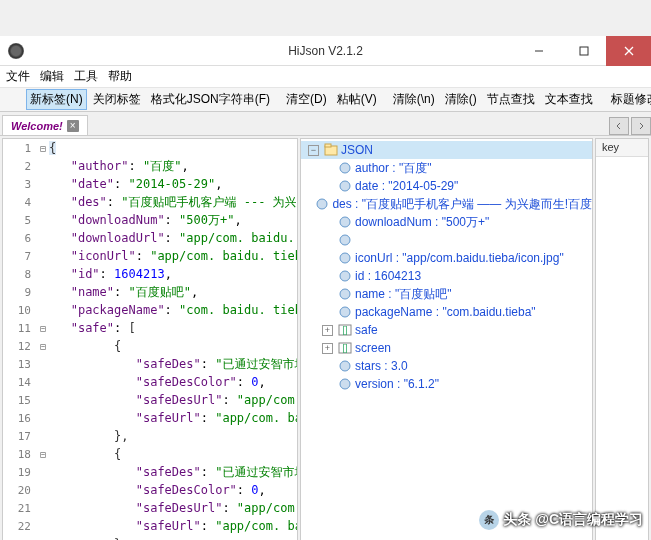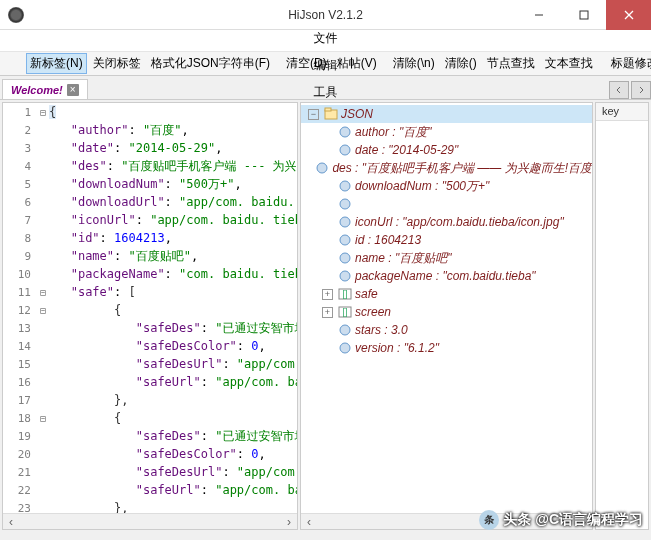--- a/index.html
+++ b/index.html
@@ -1,24 +1,24 @@
 <!DOCTYPE html>
 <html><head>
 <meta charset="utf-8">
 <style>
 * { margin: 0; padding: 0; box-sizing: border-box; }
 body { font-family: "宋体", SimSun, sans-serif; font-size: 12px; background: #f0f0f0; overflow: hidden; width: 651px; height: 540px; }
-.titlebar { height: 30px; background: #fff; display: flex; align-items: center; border-bottom: 1px solid #ddd; position: relative; }
+.titlebar { height: 30px; background: #fff; display: flex; align-items: center; border-bottom: 1px solid #ddd; position: relative; margin-top: 36px; }
 .titlebar .logo { width: 16px; height: 16px; margin-left: 8px; background: radial-gradient(circle, #666 40%, #333 60%, #999 80%); border-radius: 50%; }
 .titlebar .title { position: absolute; left: 50%; transform: translateX(-50%); color: #333; font-size: 12px; }
 .winbtns { margin-left: auto; display: flex; }
 .winbtn { width: 45px; height: 30px; display: flex; align-items: center; justify-content: center; color: #333; cursor: default; }
 .winbtn svg { width: 10px; height: 10px; }
 .winbtn.close { background: #c75050; color: #fff; }
-.menubar { height: 22px; background: #fff; display: flex; align-items: center; padding: 0 6px; gap: 10px; border-bottom: 1px solid #e5e5e5; flex-direction: column; }
+.menubar { height: 22px; background: #fff; display: flex; align-items: center; padding: 0 6px; gap: 10px; border-bottom: 1px solid #e5e5e5; }
 .menubar span { cursor: default; }
 .toolbar { height: 24px; background: #f5f5f5; border-bottom: 1px solid #ccc; display: flex; align-items: center; padding: 0 2px; gap: 2px; font-size: 12px; }
 .tbtn { padding: 2px 4px; cursor: default; white-space: nowrap; }
 .tbtn.sel { background: #cde6f7; border: 1px solid #7eb4ea; padding: 1px 3px; margin-left: 24px; }
 .tsep { width: 1px; height: 16px; background: #ccc; margin: 0 2px; }
 .tabbar { height: 24px; background: #f0f0f0; border-bottom: 1px solid #ccc; display: flex; align-items: flex-end; padding-left: 2px; }
 .tab { height: 20px; padding: 8px 8px; background: #fff; border: 1px solid #ccc; border-bottom: none; display: flex; align-items: center; gap: 4px; font-size: 11px; color: #800080; font-weight: bold; font-style: italic; }
 .tab .x { background: #888; color: #fff; width: 12px; height: 12px; display: flex; align-items: center; justify-content: center; font-style: normal; font-weight: normal; font-size: 10px; border-radius: 1px; }
 .mainrow { display: flex; height: 432px; }
 .pane { background: #fff; border: 1px solid #ccc; overflow: hidden; display: flex; flex-direction: column; }
@@ -34,21 +34,21 @@
 .s { color: #008000; } 
 .n { color: #0000ff; } 
 .b { color: #333; } 
 .cursor { color: #333; background: #dbe9f6; }
 .tr-body { flex: 1; overflow: hidden; font-family: sans-serif; font-size: 12px; padding: 2px 0; }
 .tr-row { display: flex; align-items: center; height: 18px; gap: 3px; white-space: nowrap; }
 .tog { width: 11px; height: 11px; border: 1px solid #999; display: flex; align-items: center; justify-content: center; font-size: 9px; line-height: 1; color: #666; margin-right: 2px; }
 .tog.blank { border: none; }
 .ic { width: 14px; height: 14px; flex-shrink: 0; }
 .tr-row.sel { background: #cde6f7; }
-.tr-lbl { color: #7f1d1d; font-style: italic; }
+.tr-lbl { color: #1d4ed8; }
 .scrollb { height: 16px; background: #f0f0f0; border-top: 1px solid #ddd; display: flex; align-items: center; }
 .scrollb .arr { width: 16px; text-align: center; color: #666; }
 .scrollb .track { flex: 1; }
 .key-head { height: 18px; background: #f5f5f5; border-bottom: 1px solid #ddd; padding: 2px 6px; font-size: 11px; color: #333; }
 .watermark { position: absolute; right: 8px; bottom: 10px; color: #fff; font-size: 14px; font-weight: bold; text-shadow: 0 0 3px #000, 0 0 3px #000; display: flex; align-items: center; gap: 4px; }
 .wm-av { width: 20px; height: 20px; border-radius: 50%; background: #b8d4e8; display: flex; align-items: center; justify-content: center; font-size: 10px; color: #333; text-shadow: none; }
 .navico { width: 20px; height: 18px; border: 1px solid #adadad; background: #e1e1e1; margin-left: 2px; display: flex; align-items: center; justify-content: center; }
 </style>
 </head>
 <body>

